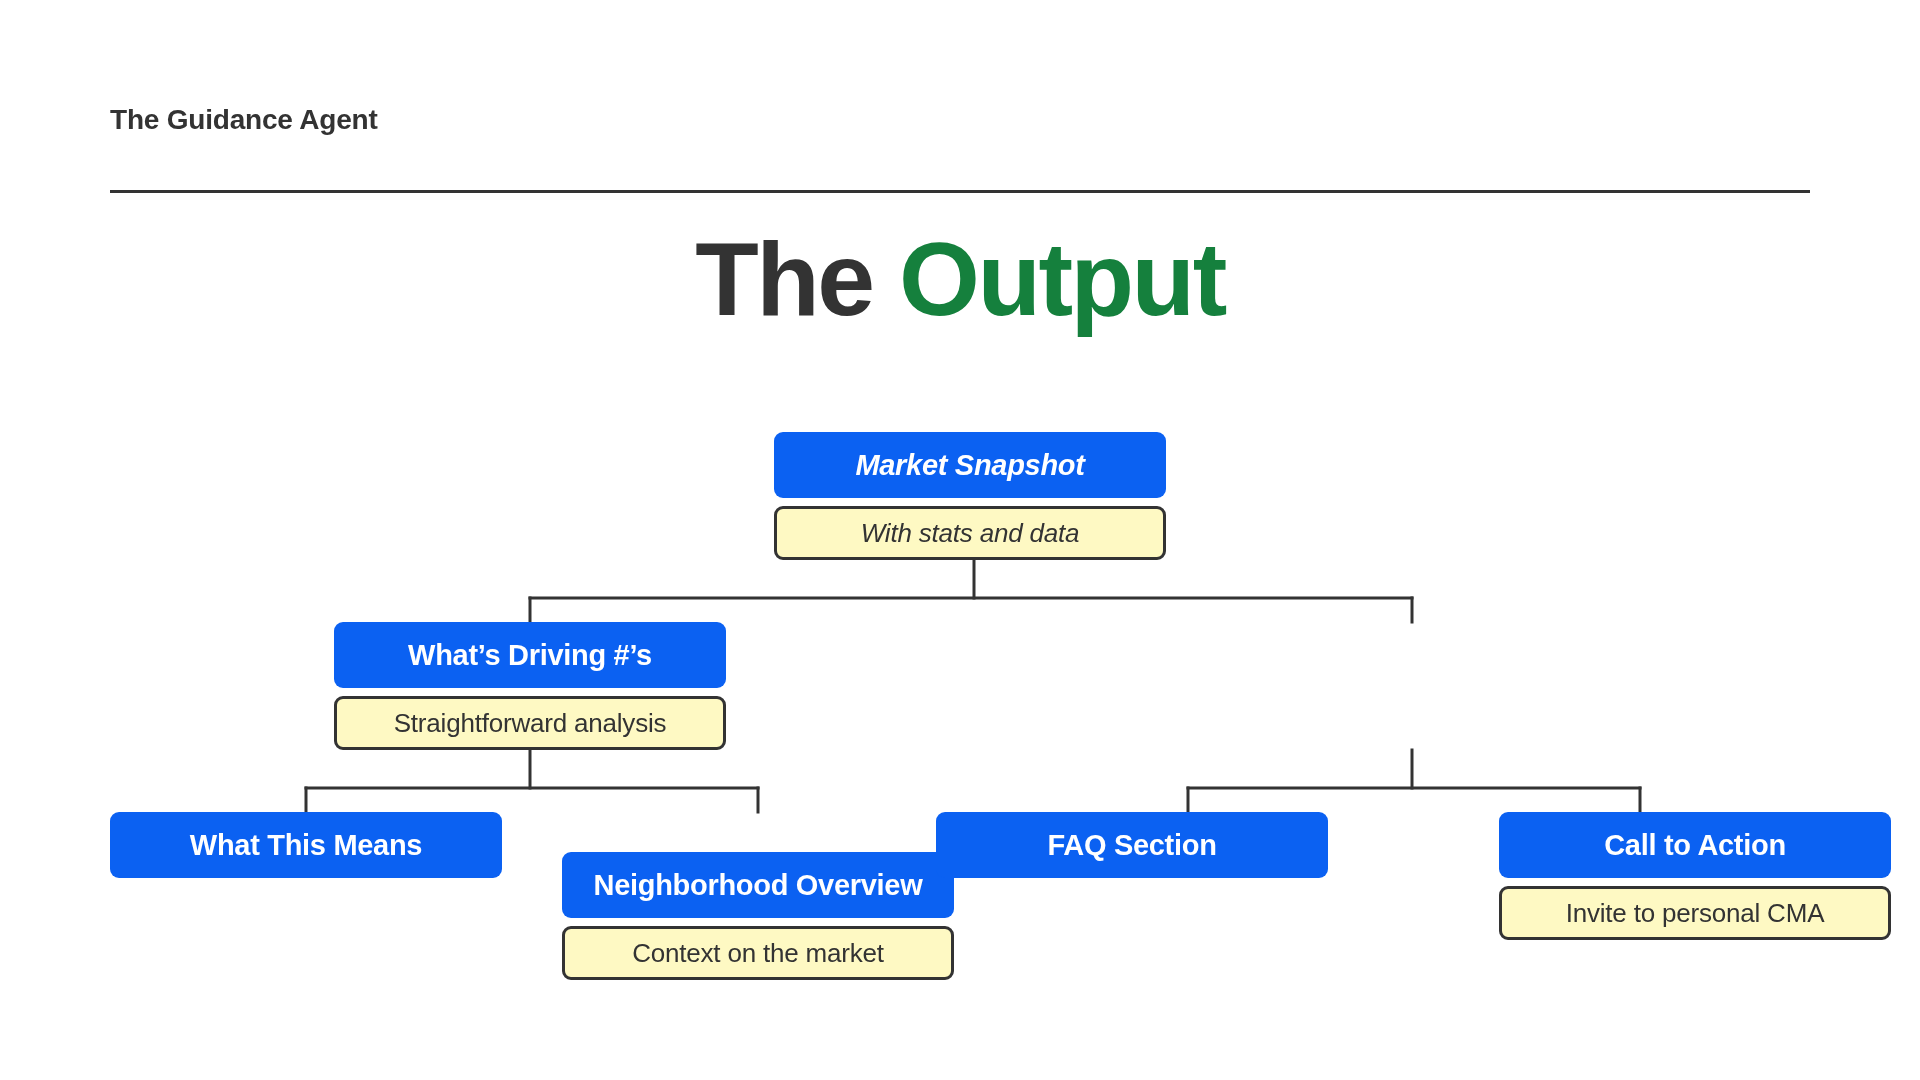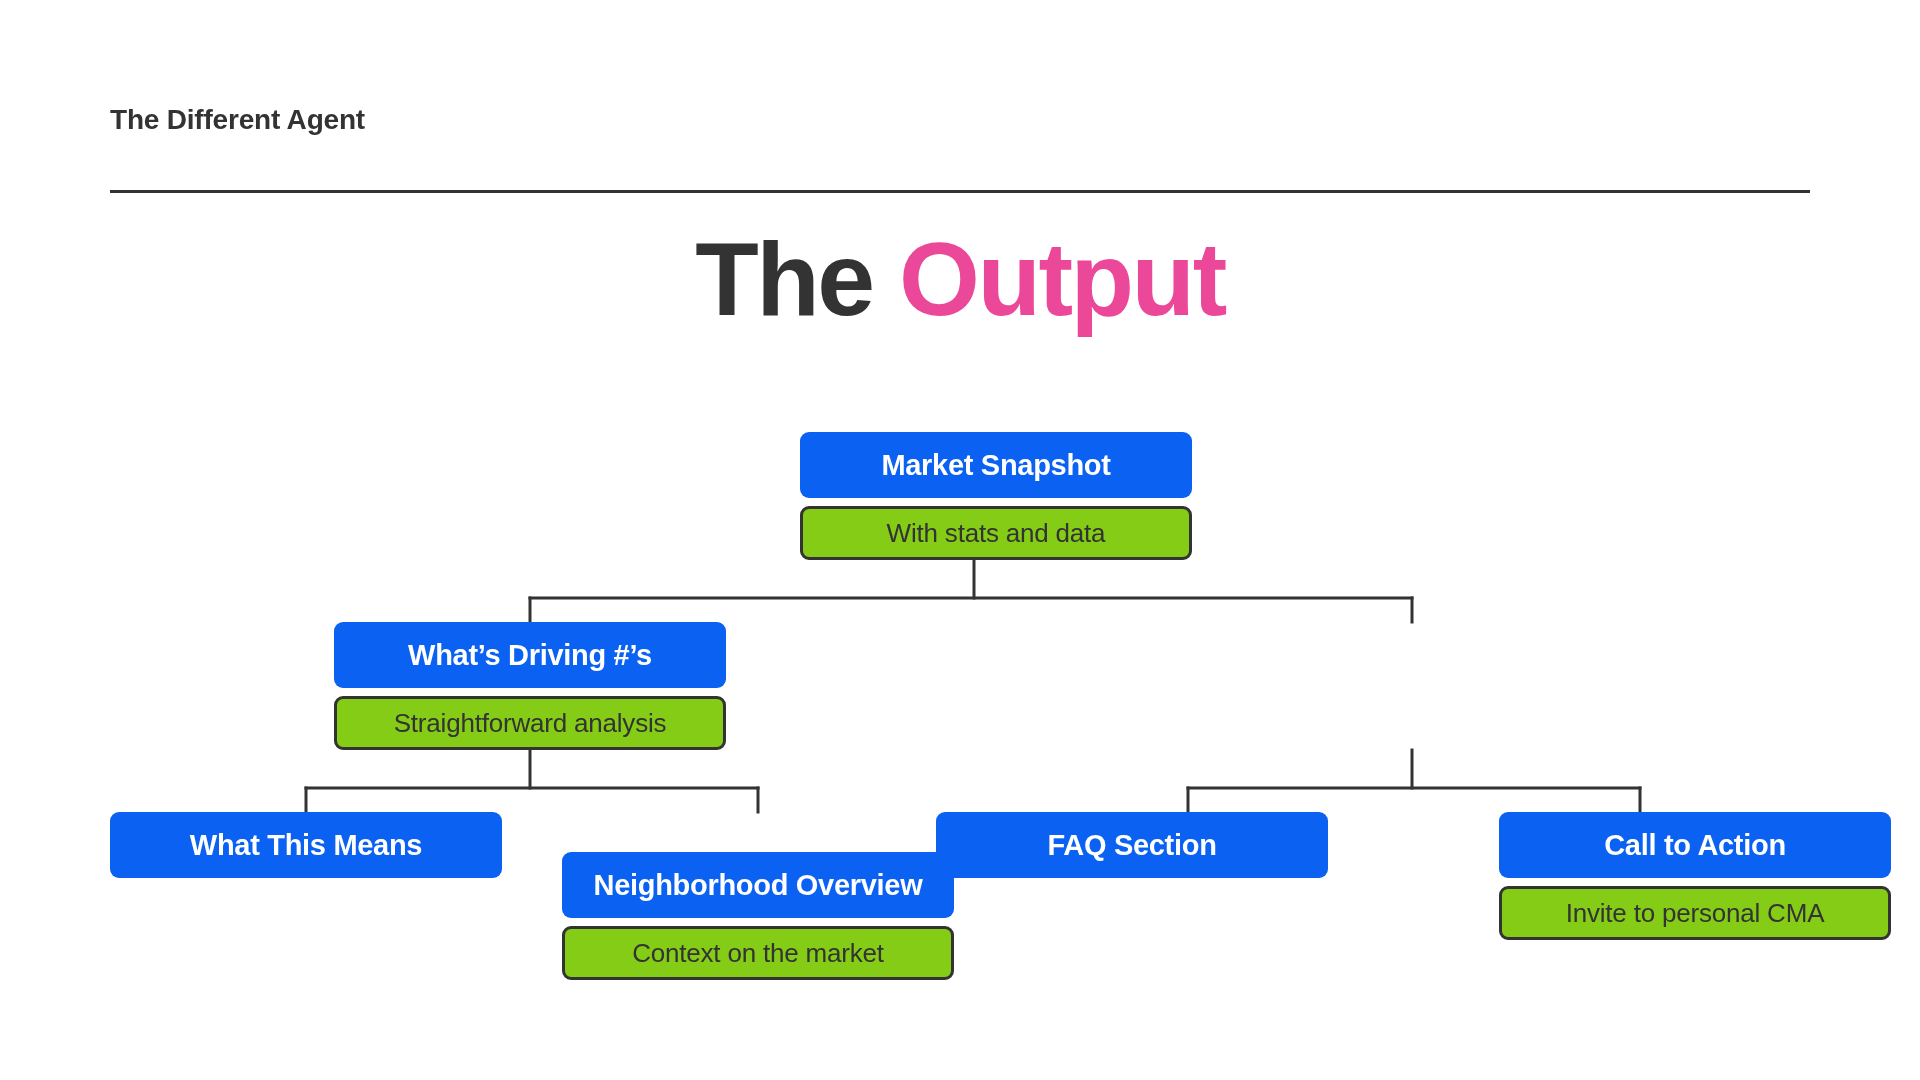--- a/index.html
+++ b/index.html
@@ -50,21 +50,21 @@
     top: 222px;
     width: 1920px;
     text-align: center;
     font-size: 104px;
     font-weight: bold;
     letter-spacing: -2.5px;
     line-height: 1.1;
     white-space: nowrap;
   }
   .title .t-dark { color: #333333; }
-  .title .t-blue { color: #ec4899; }
+  .title .t-blue { color: #15803d; }
 
   
   .tree {
     position: absolute;
     left: 0;
     top: 0;
     width: 1920px;
     height: 1080px;
   }
   .connectors {
@@ -93,51 +93,51 @@
     justify-content: center;
     font-size: 29px;
     font-weight: bold;
     letter-spacing: -0.3px;
     white-space: nowrap;
     padding: 0 18px;
     box-sizing: border-box;
   }
   .node-caption {
     margin-top: 8px;
-    background: #84cc16;
+    background: #fef9c3;
     border: 3px solid #333333;
     border-radius: 9px;
     height: 54px;
     display: flex;
     align-items: center;
     justify-content: center;
     font-size: 26px;
     font-weight: normal;
     color: #333333;
     letter-spacing: -0.2px;
     white-space: nowrap;
     padding: 0 16px;
     box-sizing: border-box;
   }
 
   
-  #node-root      { left: 800px;  top: 432px; width: 392px; }
+  #node-root      { left: 774px;  top: 432px; width: 392px; font-style: italic; }
   #node-driving   { left: 334px;  top: 622px; width: 392px; }
   #node-pricing   { left: 1216px; top: 622px; width: 392px; }
   #node-means     { left: 110px;  top: 812px; width: 392px; }
   #node-neighbor  { left: 562px;  top: 812px; width: 392px; margin-top: 40px; }
   #node-faq       { left: 936px;  top: 812px; width: 392px; }
   #node-cta       { left: 1499px; top: 812px; width: 392px; }
 </style>
 </head>
 <body>
 
 <div class="slide">
 
-  <div class="brand">The Different Agent</div>
+  <div class="brand">The Guidance Agent</div>
   <div class="rule"></div>
 
   <div class="title">
     <span class="t-dark">The </span><span class="t-blue">Output</span>
   </div>
 
   <div class="tree">
 
     <svg class="connectors" viewBox="0 0 1920 1080" width="1920" height="1080">
       <g fill="none" stroke="#333333" stroke-width="3" stroke-linecap="square">

